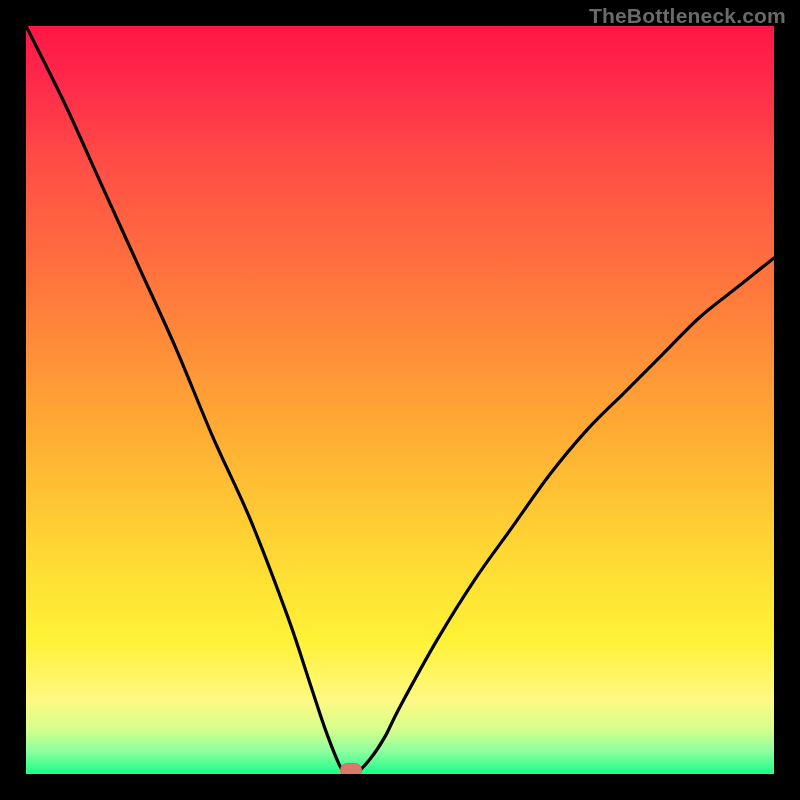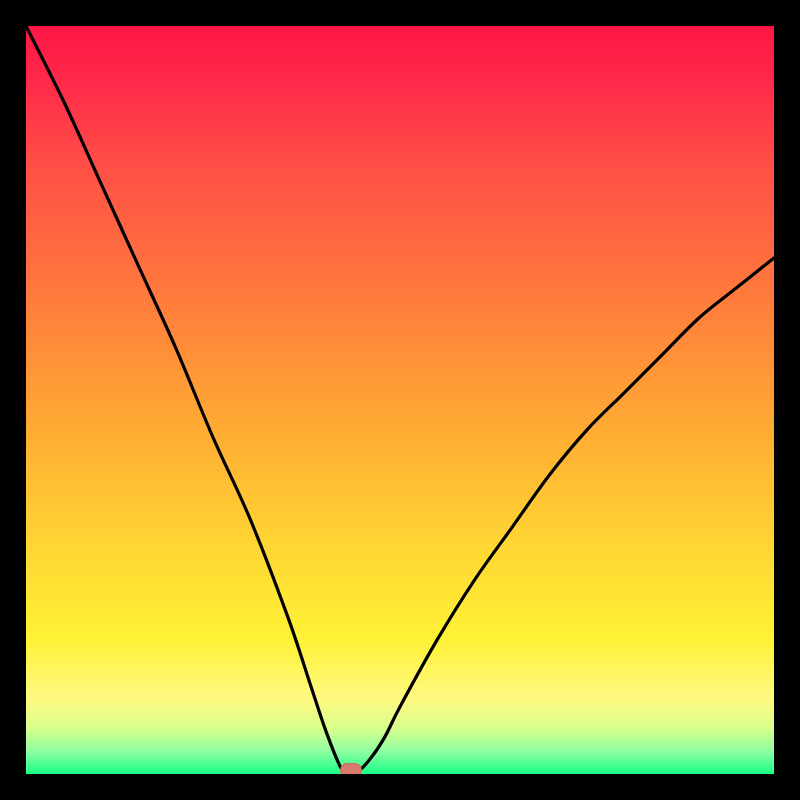--- a/index.html
+++ b/index.html
@@ -68,20 +68,21 @@
     border-radius: 7px;
     background: #d97a6a;
     box-shadow: 0 0 0 1px rgba(0,0,0,0.08) inset;
     transform: translate(-50%, -50%);
   }
 </style>
 </head>
 <body>
 
 <div class="frame">
+  <div class="watermark">TheBottleneck.com</div>
 
   <div class="plot-area">
     <div class="gradient"></div>
 
     <svg class="curve" viewBox="0 0 748 748" preserveAspectRatio="none">
       <path id="curve-path" fill="none" stroke="#000" stroke-width="3.2" stroke-linejoin="round" stroke-linecap="round" d="M 0 0 C 6.233333333333333 12.46666666666666, 24.93333333333333 48.61999999999996, 37.4 74.79999999999995 C 49.86666666666667 100.97999999999995, 62.33333333333333 129.65333333333325, 74.8 157.07999999999993 C 87.26666666666667 184.5066666666666, 99.73333333333333 211.93333333333328, 112.2 239.35999999999996 C 124.66666666666667 266.78666666666663, 137.13333333333333 292.9666666666667, 149.6 321.64000000000004 C 162.06666666666666 350.3133333333334, 174.53333333333333 382.7266666666667, 187 411.4 C 199.46666666666667 440.07333333333327, 211.93333333333334 463.75999999999993, 224.4 493.67999999999995 C 236.86666666666667 523.5999999999999, 251.82666666666668 563.4933333333333, 261.8 590.9200000000001 C 271.77333333333337 618.3466666666668, 278.00666666666666 639.54, 284.24 658.24 C 290.47333333333336 676.94, 294.2133333333333 689.4066666666666, 299.2 703.12 C 304.18666666666667 716.8333333333334, 310.41999999999996 733.04, 314.15999999999997 740.52 C 317.9 748, 319.14666666666665 746.7533333333333, 321.64 748 C 324.1333333333333 749.2466666666667, 325.38 750.4933333333333, 329.12 748 C 332.86 745.5066666666667, 339.09333333333336 739.2733333333333, 344.08000000000004 733.04 C 349.0666666666667 726.8066666666666, 354.0533333333333 719.3266666666667, 359.03999999999996 710.6 C 364.02666666666664 701.8733333333333, 365.2733333333333 696.8866666666668, 374 680.6800000000001 C 382.7266666666667 664.4733333333334, 398.9333333333334 634.5533333333334, 411.40000000000003 613.36 C 423.8666666666667 592.1666666666666, 436.33333333333337 572.22, 448.8 553.52 C 461.26666666666665 534.8199999999999, 473.73333333333335 518.6133333333333, 486.2 501.15999999999997 C 498.66666666666663 483.70666666666665, 511.1333333333333 465.00666666666666, 523.6 448.8 C 536.0666666666667 432.59333333333336, 548.5333333333333 417.6333333333333, 561 403.91999999999996 C 573.4666666666667 390.2066666666666, 585.9333333333333 378.9866666666667, 598.4 366.52 C 610.8666666666667 354.0533333333333, 623.3333333333333 341.5866666666666, 635.8 329.11999999999995 C 648.2666666666667 316.6533333333333, 660.7333333333333 302.94, 673.2 291.72 C 685.6666666666667 280.50000000000006, 698.1333333333333 271.77333333333337, 710.6 261.8 C 723.0666666666667 251.82666666666668, 741.7666666666667 236.86666666666667, 748 231.88"></path>
     </svg>
 
     <div class="minmarker" id="minmarker" style="left: 325.38px; top: 744.26px;"></div>
   </div>

